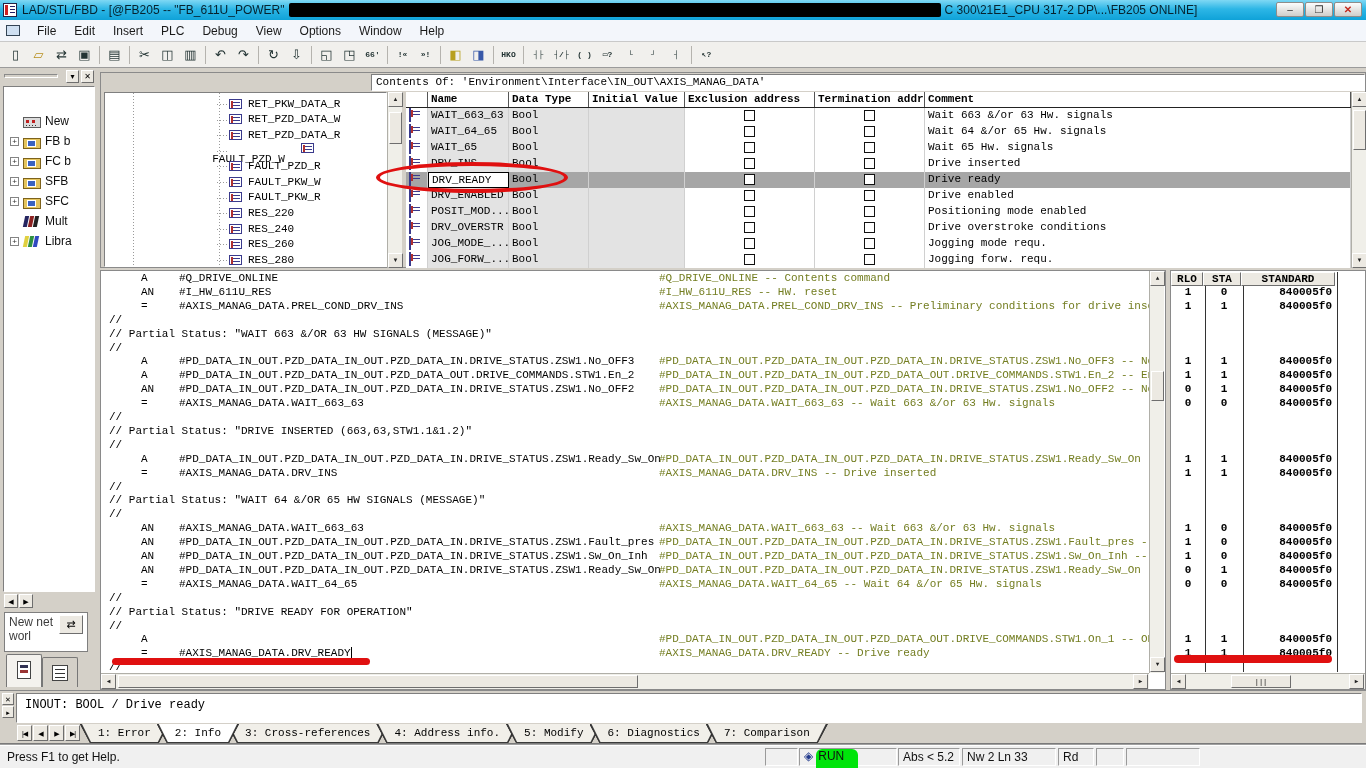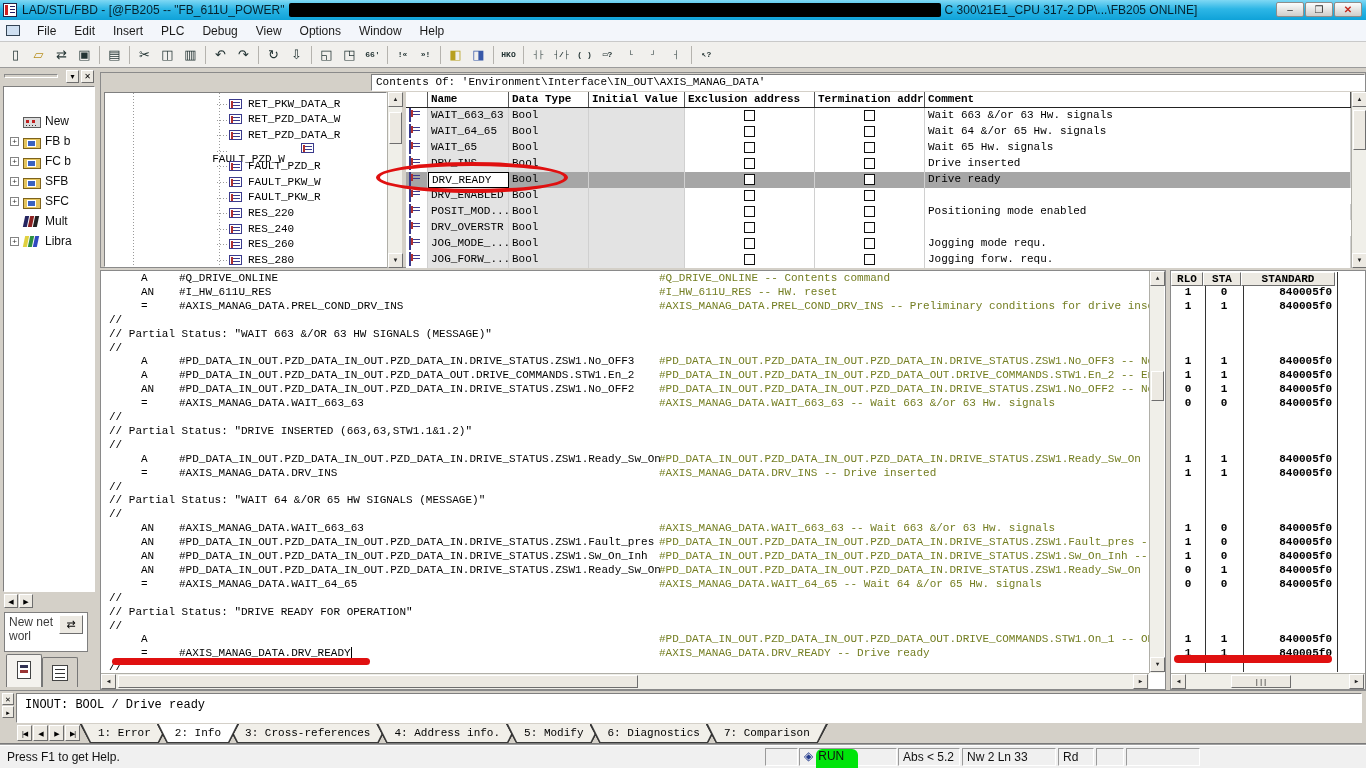--- a/index.html
+++ b/index.html
@@ -416,20 +416,21 @@
         <span class="vt-cell" style="width: 22px;"><span class="var-icon"></span></span>
         <span class="vt-cell gray name-cell" style="width: 81px;">DRV_ENABLED</span>
         <span class="vt-cell gray" style="width: 80px;">Bool</span>
         <span class="vt-cell gray" style="width: 96px;"></span>
         <span class="vt-cell cbx-wrap" style="width: 130px;">
           <span class="cbx"></span>
         </span>
         <span class="vt-cell cbx-wrap" style="width: 110px;">
           <span class="cbx"></span>
         </span>
+        <span class="vt-cell" style="width: 426px;">Drive enabled</span>
       </div>
       <div class="vt-row" style="top: 112px;">
         <span class="vt-cell" style="width: 22px;"><span class="var-icon"></span></span>
         <span class="vt-cell gray name-cell" style="width: 81px;">POSIT_MOD...</span>
         <span class="vt-cell gray" style="width: 80px;">Bool</span>
         <span class="vt-cell gray" style="width: 96px;"></span>
         <span class="vt-cell cbx-wrap" style="width: 130px;">
           <span class="cbx"></span>
         </span>
         <span class="vt-cell cbx-wrap" style="width: 110px;">
@@ -441,20 +442,21 @@
         <span class="vt-cell" style="width: 22px;"><span class="var-icon"></span></span>
         <span class="vt-cell gray name-cell" style="width: 81px;">DRV_OVERSTR</span>
         <span class="vt-cell gray" style="width: 80px;">Bool</span>
         <span class="vt-cell gray" style="width: 96px;"></span>
         <span class="vt-cell cbx-wrap" style="width: 130px;">
           <span class="cbx"></span>
         </span>
         <span class="vt-cell cbx-wrap" style="width: 110px;">
           <span class="cbx"></span>
         </span>
+        <span class="vt-cell" style="width: 426px;">Drive overstroke conditions</span>
       </div>
       <div class="vt-row" style="top: 144px;">
         <span class="vt-cell" style="width: 22px;"><span class="var-icon"></span></span>
         <span class="vt-cell gray name-cell" style="width: 81px;">JOG_MODE_...</span>
         <span class="vt-cell gray" style="width: 80px;">Bool</span>
         <span class="vt-cell gray" style="width: 96px;"></span>
         <span class="vt-cell cbx-wrap" style="width: 130px;">
           <span class="cbx"></span>
         </span>
         <span class="vt-cell cbx-wrap" style="width: 110px;">

